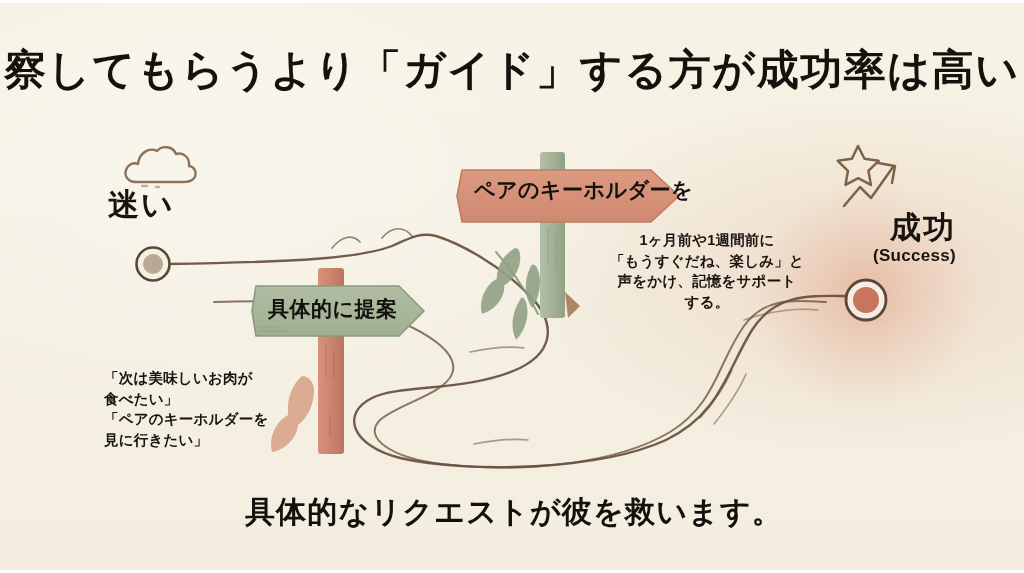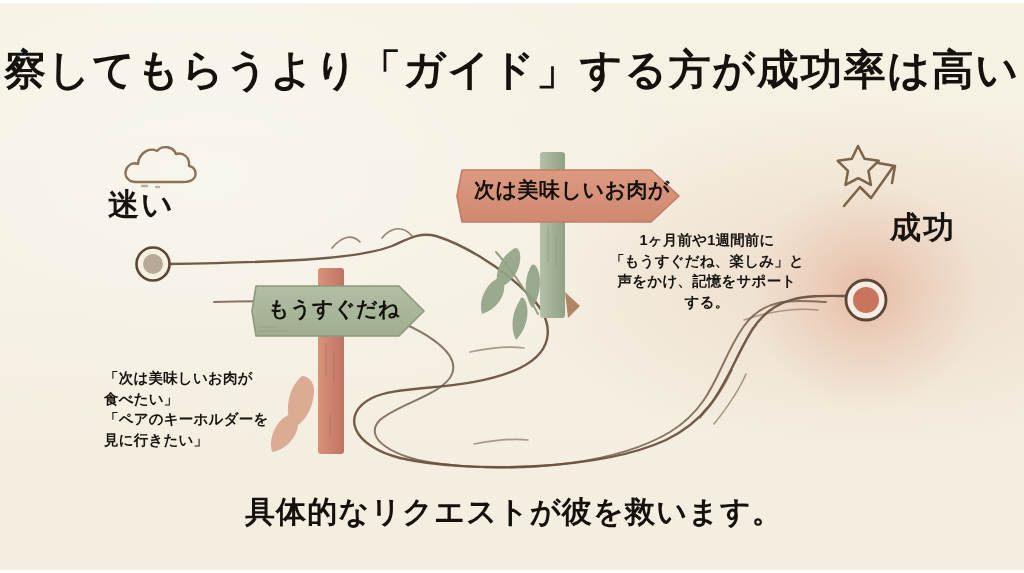--- a/index.html
+++ b/index.html
@@ -285,25 +285,26 @@
       <circle cx="866" cy="300" r="13" fill="#c9755d"></circle>
     </g>
   </svg>
 
   <div class="title">察してもらうより「ガイド」する方が成功率は高い</div>
 
   <div class="endpoint-label" id="label-start">迷い</div>
 
   <div id="label-end-wrap">
     <div id="label-end-main">成功</div>
+    <div id="label-end-sub">(Success)</div>
   </div>
 
-  <div class="sign-text" id="sign-green-text">もうすぐだね</div>
-
-  <div class="sign-text" id="sign-salmon-text">次は美味しいお肉が</div>
+  <div class="sign-text" id="sign-green-text">具体的に提案</div>
+
+  <div class="sign-text" id="sign-salmon-text">ペアのキーホルダーを</div>
 
   <div class="annotation" id="annotation-left">「次は美味しいお肉が
 食べたい」
 「ペアのキーホルダーを
 見に行きたい」</div>
 
   <div class="annotation" id="annotation-right">1ヶ月前や1週間前に
 「もうすぐだね、楽しみ」と
 声をかけ、記憶をサポート
 する。</div>

